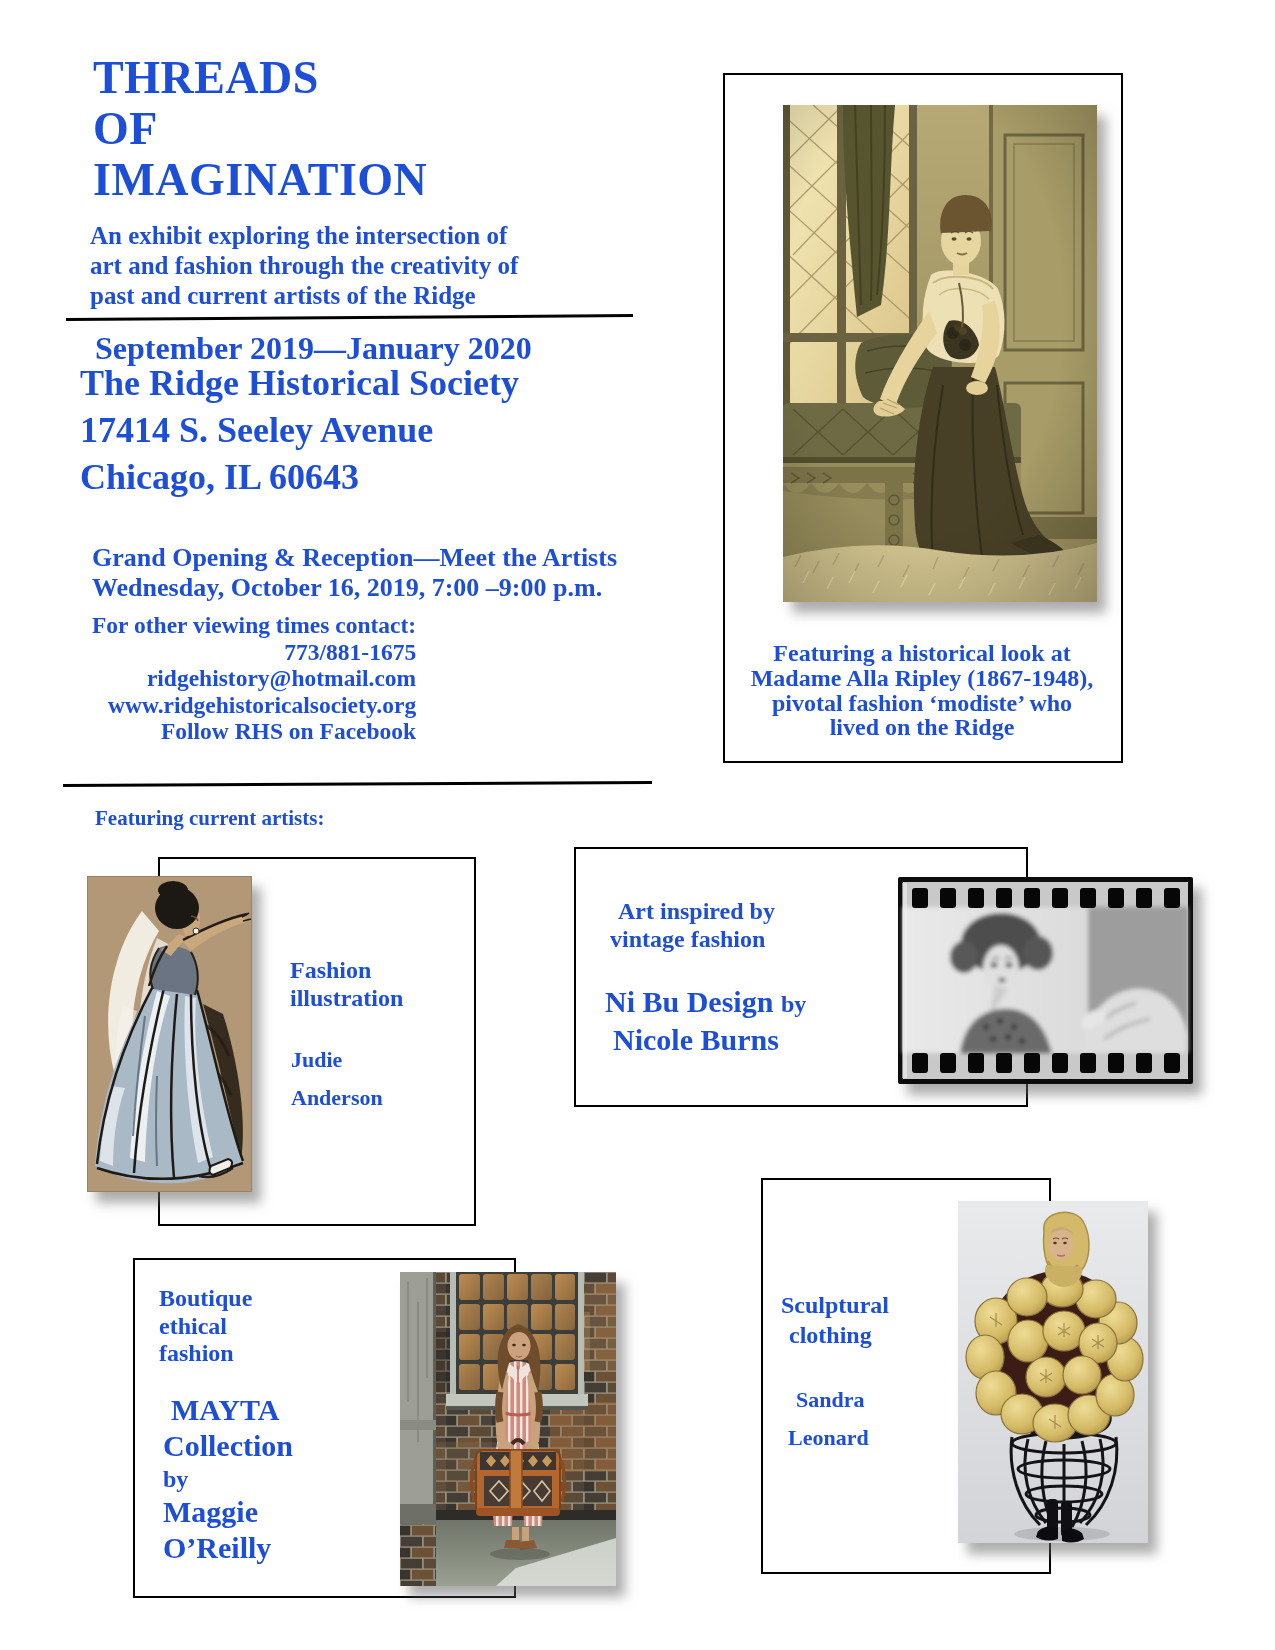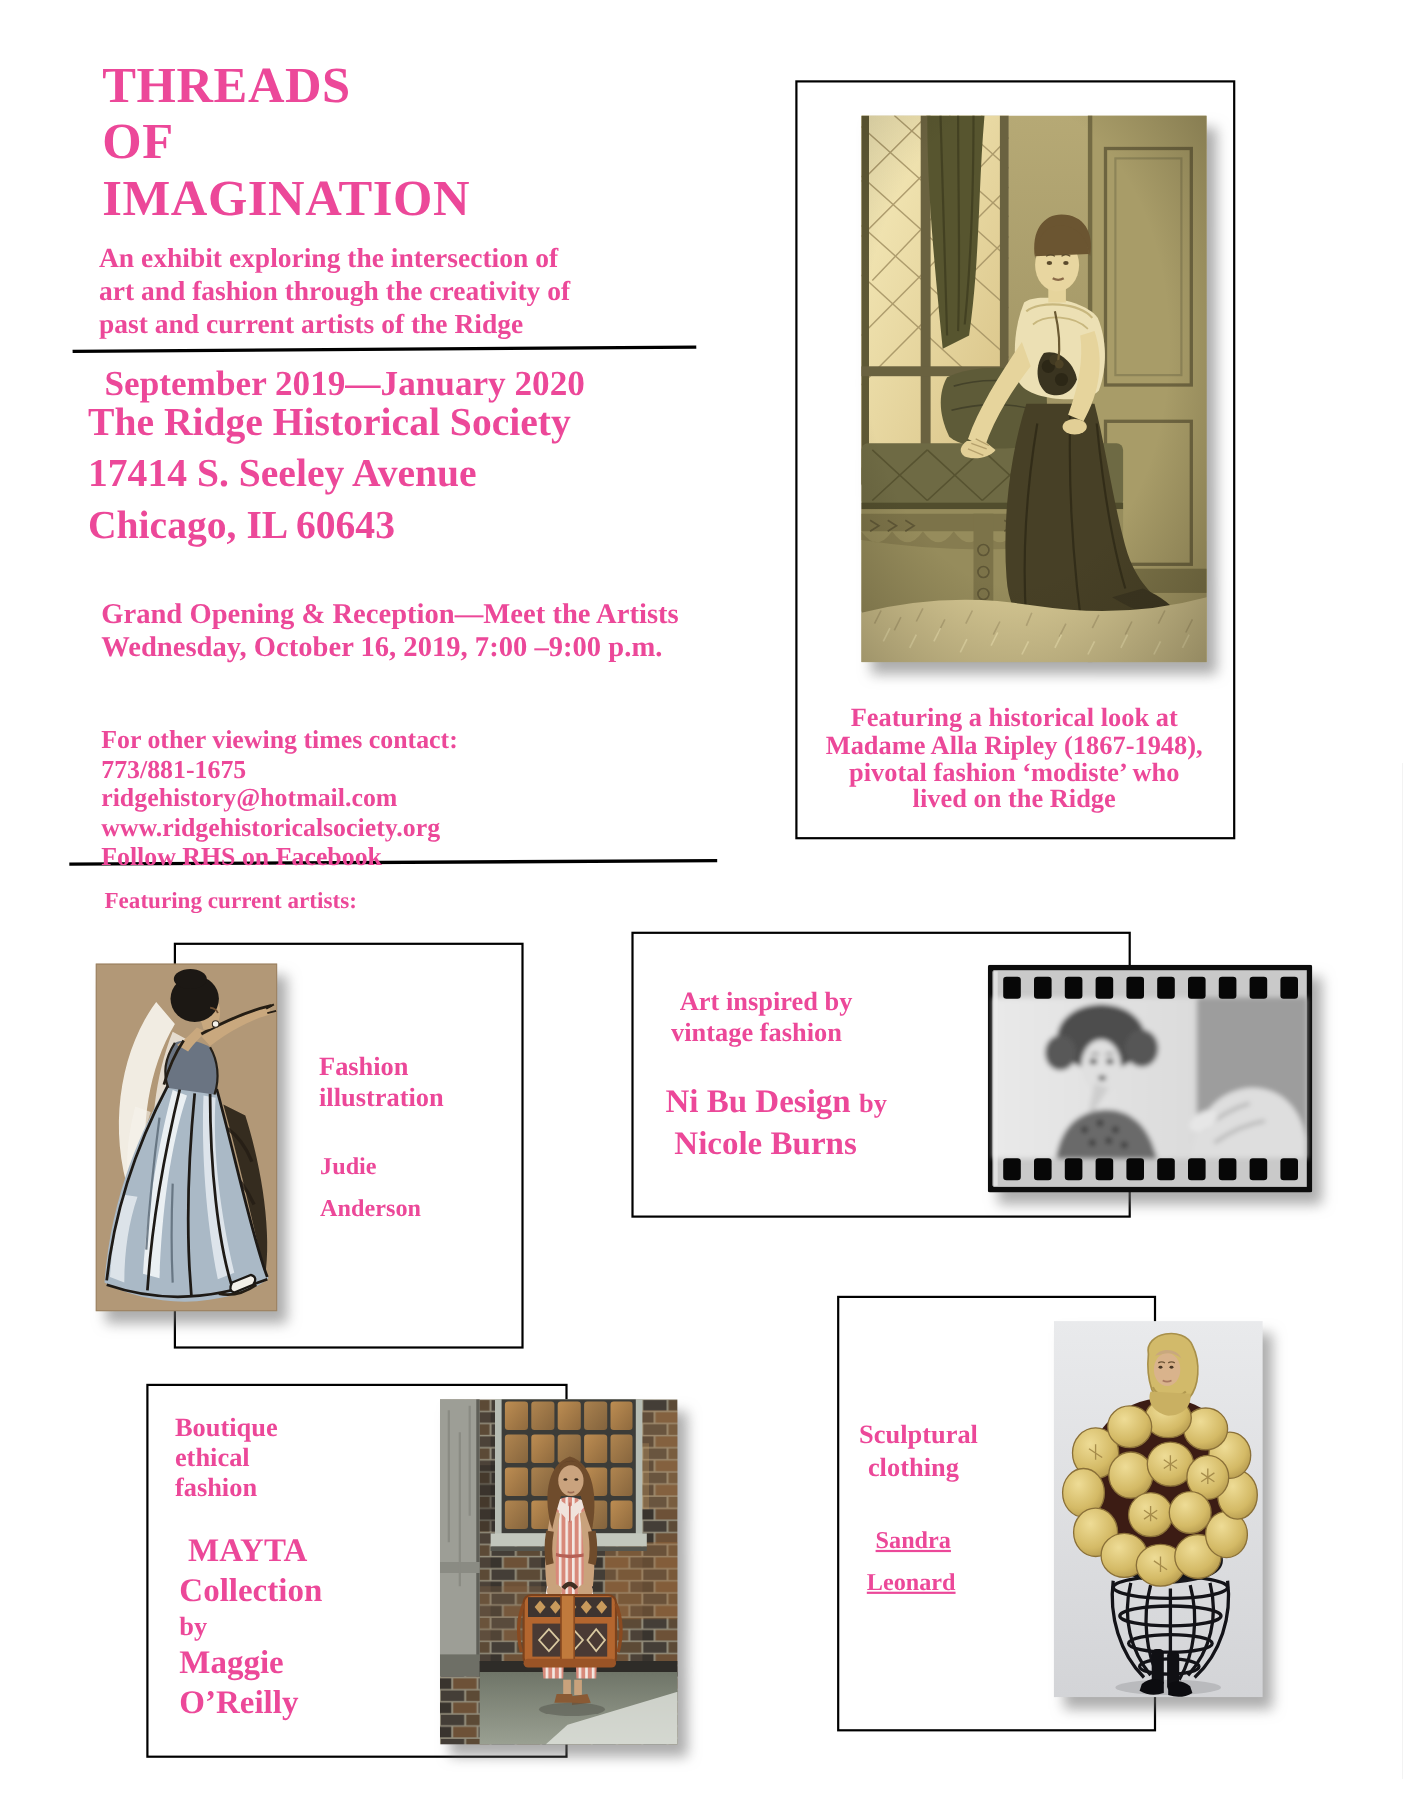--- a/index.html
+++ b/index.html
@@ -1,18 +1,18 @@
 <!DOCTYPE html>
 <html><head>
 <meta charset="utf-8">
 <style>
   html,body{margin:0;padding:0;background:#e9e9e9;}
   .page{
     position:relative;width:1275px;height:1650px;margin:0 auto;background:#ffffff;
-    font-family:"Liberation Serif","DejaVu Serif",serif;font-weight:bold;color:#ec4899;
+    font-family:"Liberation Serif","DejaVu Serif",serif;font-weight:bold;color:#1d4ed8;
     overflow:hidden;
   }
   .abs{position:absolute;}
   .line{white-space:nowrap;}
   .z1{z-index:1;} .z2{z-index:2;} .z3{z-index:3;}
   .fs-title{font-size:46px;line-height:51px;letter-spacing:.5px;}
   .fs-sub{font-size:25px;line-height:30px;}
   .fs-date{font-size:32px;line-height:32px;}
   .fs-venue{font-size:36px;line-height:47px;}
   .fs-open{font-size:26px;line-height:30px;}
@@ -54,21 +54,21 @@
     <div class="line fs-venue">The Ridge Historical Society</div>
     <div class="line fs-venue">17414 S. Seeley Avenue</div>
     <div class="line fs-venue">Chicago, IL 60643</div>
   </div>
 
   <div class="abs z3" style="left:92px;top:543px;">
     <div class="line fs-open">Grand Opening &amp; Reception—Meet the Artists</div>
     <div class="line fs-open">Wednesday, October 16, 2019, 7:00 –9:00 p.m.</div>
   </div>
 
-  <div class="abs z3" style="left:92px;top:660px;">
+  <div class="abs z3" style="left:92px;top:612px;text-align:right;">
     <div class="line fs-contact">For other viewing times contact:</div>
     <div class="line fs-contact">773/881-1675</div>
     <div class="line fs-contact">ridgehistory@hotmail.com</div>
     <div class="line fs-contact">www.ridgehistoricalsociety.org</div>
     <div class="line fs-contact">Follow RHS on Facebook</div>
   </div>
 
   <div class="rule z1" style="left:63px;top:784px;width:589px;transform:rotate(-0.3deg);"></div>
 
   <div class="abs z3 line fs-head" style="left:95px;top:802px;">Featuring current artists:</div>
@@ -541,18 +541,18 @@
     <path d="M95,38 q3,-2 6,0 M104,38 q3,-2 6,0" stroke="#6d5436" stroke-width="1.2" fill="none"></path>
     <path d="M99,54 q4,2 8,0" stroke="#a87860" stroke-width="1.6" fill="none"></path>
     <path d="M90,60 C94,70 112,72 120,64" fill="none" stroke="#b09850" stroke-width="2"></path>
     <path d="M88,64 C84,74 92,84 104,86 C118,86 126,76 124,66" fill="#c9b062"></path>
   </svg>
 
   <div class="abs z3" style="left:781px;top:1290px;">
     <div class="line fs-spec2">Sculptural</div>
     <div class="line fs-spec2 ind8">clothing</div>
   </div>
-  <div class="abs z3" style="left:788px;top:1381px;text-decoration:underline;">
+  <div class="abs z3" style="left:788px;top:1381px;">
     <div class="line fs-name ind8">Sandra</div>
     <div class="line fs-name">Leonard</div>
   </div>
 
 </div>
 
 </body></html>

